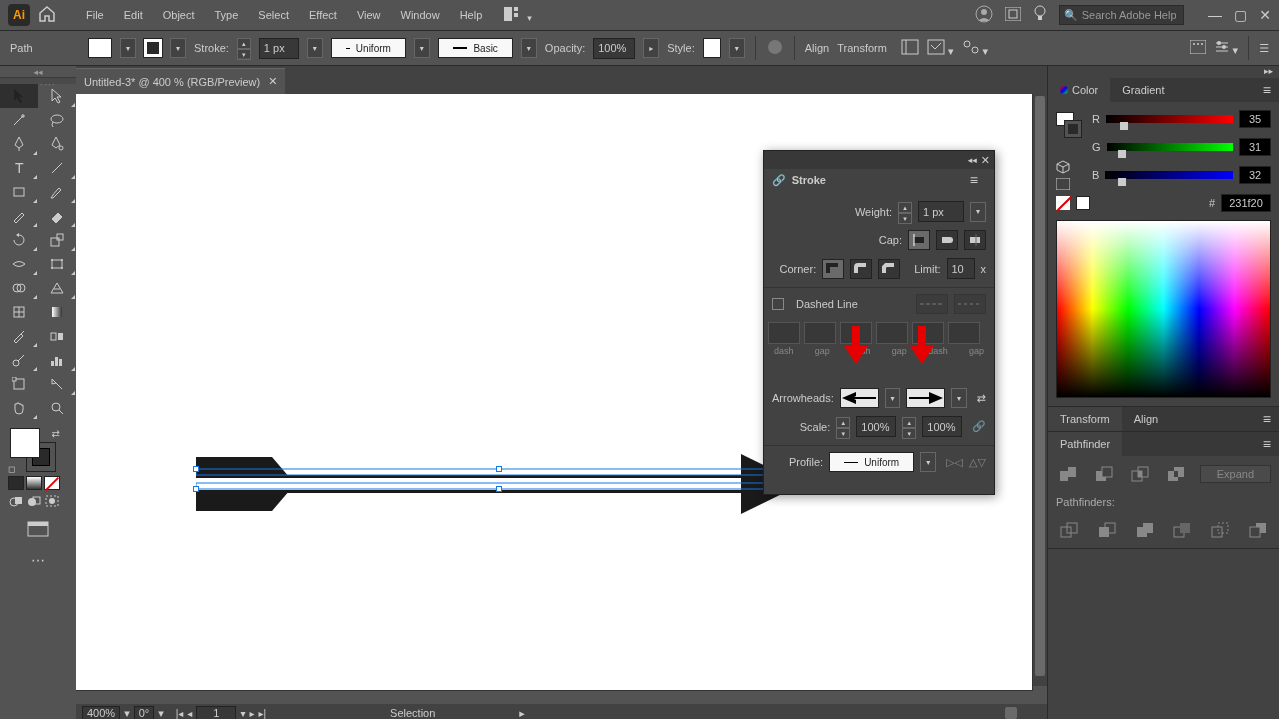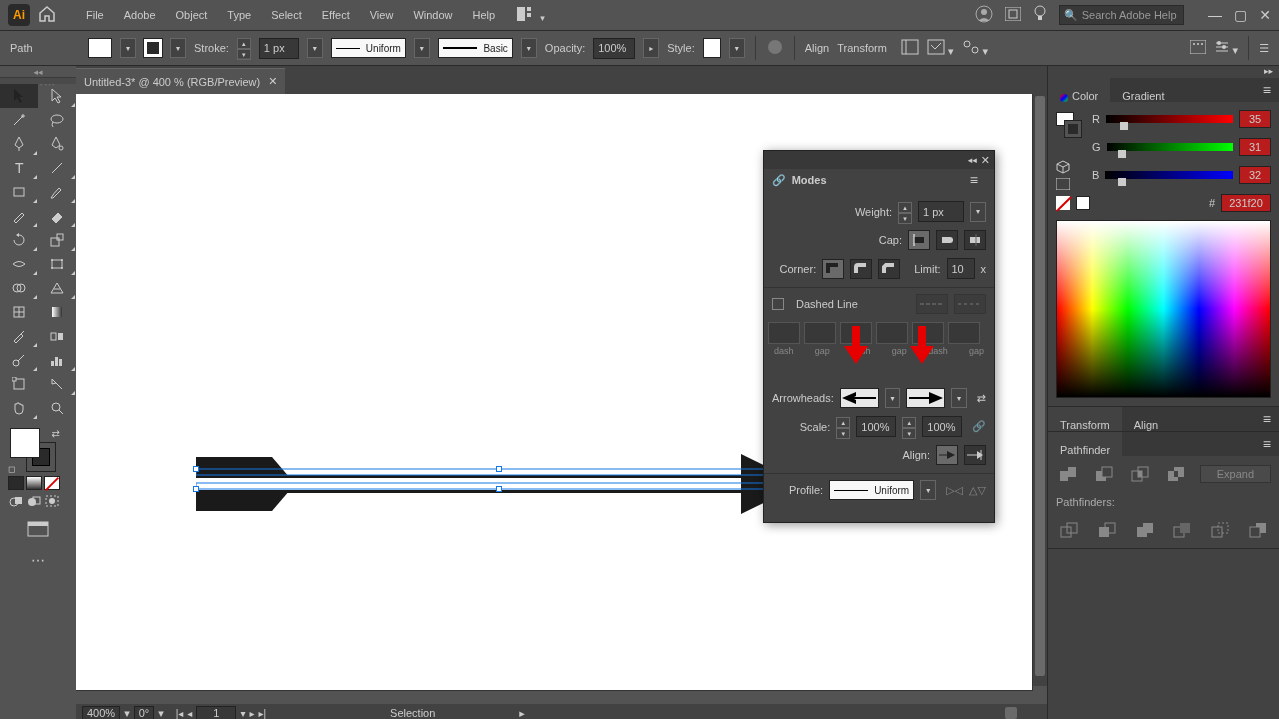--- a/index.html
+++ b/index.html
@@ -13,21 +13,21 @@
 .search-box { background: #383838; border: 1px solid #2a2a2a; width: 125px; height: 20px; display: flex; align-items: center; padding: 0 4px; gap: 4px; color: #999; }
 .win-btns { display: flex; gap: 12px; margin-left: 12px; }
 .win-btn { font-size: 14px; cursor: pointer; }
 .optbar { height: 36px; background: #535353; border-top: 1px solid #2a2a2a; border-bottom: 1px solid #2a2a2a; display: flex; align-items: center; padding: 0 10px; gap: 8px; }
 .swatch { width: 24px; height: 20px; background: #fff; border: 1px solid #222; }
 .swatch.black { width: 18px; height: 18px; background:#2a2a2a; border: 3px solid #fff; outline:1px solid #222; }
 .stepper { width: 14px; height: 20px; background: #424242; display: flex; flex-direction: column; }
 .stepper span { flex:1; text-align:center; font-size:7px; line-height:9px; border:1px solid #666; }
 .optinput { background: #383838; border: 1px solid #222; height: 21px; padding: 0 4px; font-size: 11px; color: #ccc; }
 .optdrop { width: 16px; height: 20px; background:#424242; border:1px solid #666; display:flex; align-items:center; justify-content:center; font-size:8px; }
-.profilebox { width:75px; height:20px; background:#f8f8f8; color:#222; display:flex; align-items:center; justify-content:flex-end; padding:0 4px; font-size:10px; border:1px solid #222;}
+.profilebox { width:75px; height:20px; background:#f8f8f8; color:#222; display:flex; align-items:center; justify-content:flex-end; padding:0 14px; font-size:10px; border:1px solid #222;}
 .sep { width:1px; height:24px; background:#393939; margin:0 2px; }
 .main { display: flex; height: 656px; }
 .toolcol { width: 76px; background: #535353; display: flex; flex-direction: column; }
 .collapse-handle { height: 12px; background:#535353; display:flex; align-items:center; justify-content:center; font-size:9px; color:#999; border-bottom:1px solid #3a3a3a;}
 .tgrid { display:grid; grid-template-columns: 1fr 1fr; }
 .tbtn { height: 24px; display:flex; align-items:center; justify-content:center; cursor:pointer; position:relative; }
 .tbtn.active { background:#2f2f2f; }
 .tbtn .corner { position:absolute; right:1px; bottom:1px; width:0; height:0; border-right:4px solid #ccc; border-top:4px solid transparent;}
 .fillstroke { position:relative; height:48px; margin-top:6px; }
 .fsbig { position:absolute; width:30px; height:30px; border:1px solid #222;}
@@ -51,32 +51,32 @@
 .scrollbar-h .thumb { position:absolute; top:3px; bottom:3px; left:470px; width:12px; background:#6a6a6a; border-radius:2px;}
 .statusbar { height:18px; background:#424242; display:flex; align-items:center; font-size:11px; gap:4px; padding-left:6px;}
 .statusbar .field { background:#383838; border:1px solid #222; padding:0 4px; height:15px; display:flex; align-items:center;}
 .statusbar .pager { display:flex; gap:4px; margin-left:8px; align-items:center;}
 .statusbar .pager span { font-size:10px;}
 .status-label { margin-left:120px; }
 .right-panels { width:232px; background:#424242; display:flex; flex-direction:column; border-left:1px solid #2a2a2a;}
 .right-collapse { height:12px; display:flex; justify-content:flex-end; padding-right:6px; font-size:9px;}
 .panel { border-bottom:1px solid #2a2a2a;}
 .panel-tabs { height:24px; background:#383838; display:flex; align-items:center;}
-.ptab { padding:0 12px; height:24px; display:flex; align-items:flex-end; cursor:pointer; }
+.ptab { padding:0 12px; height:24px; display:flex; align-items:center; cursor:pointer; }
 .ptab.active { background:#424242;}
 .ptab .dot { width:8px; height:8px; border-radius:50%; background:linear-gradient(135deg,#f00,#00f,#0f0); margin-right:4px;}
 .panel-menu-btn { margin-left:auto; padding:0 8px; font-size:14px; cursor:pointer;}
 .panel-body { padding:8px;}
 .color-row { display:flex; align-items:center; gap:6px; margin-bottom:10px;}
 .slider-track { flex:1; height:8px; position:relative;}
 .slider-track.r { background:linear-gradient(90deg,#000,#f00);}
 .slider-track.g { background:linear-gradient(90deg,#000,#0f0);}
 .slider-track.b { background:linear-gradient(90deg,#000,#00f);}
 .slider-handle { position:absolute; top:7px; width:8px; height:8px; background:#ccc; transform:translateX(-50%);}
-.valbox { width:32px; height:18px; background:#b91c1c; border:1px solid #222; text-align:center; font-size:11px; color:#ccc;}
+.valbox { width:32px; height:18px; background:#000000; border:1px solid #222; text-align:center; font-size:11px; color:#ccc;}
 .color-header { display:flex; flex-direction:column; gap:2px; margin-right:2px;}
 .fsrect { width:18px; height:14px; border:1px solid #222;}
 .hexrow { display:flex; align-items:center; gap:6px; margin-bottom:8px;}
 .nonesw { width:14px; height:14px; background:#fff; position:relative;}
 .nonesw::after { content:''; position:absolute; left:-2px; top:50%; width:20px; height:2px; background:#d00; transform:rotate(-45deg);}
 .spectrum { height:178px; background:
   linear-gradient(to top, #000 0%, transparent 50%),
   linear-gradient(to bottom, #fff 0%, transparent 50%),
   linear-gradient(90deg, #f00, #ff0, #0f0, #0ff, #00f, #f0f, #f00);
   border:1px solid #222;}
@@ -110,21 +110,21 @@
 <body>
 
 <div class="menubar">
   <div class="logo">Ai</div>
   <span class="home">
     <svg width="18" height="18" viewBox="0 0 18 18">
         <path d="M9 2 L16 8 V16 H11 V11 H7 V16 H2 V8 Z" fill="none" stroke="#ccc" stroke-width="1.5"></path>
       </svg>
   </span>
   <div class="menu-item">File</div>
-  <div class="menu-item">Adobe</div>
+  <div class="menu-item">Edit</div>
   <div class="menu-item">Object</div>
   <div class="menu-item">Type</div>
   <div class="menu-item">Select</div>
   <div class="menu-item">Effect</div>
   <div class="menu-item">View</div>
   <div class="menu-item">Window</div>
   <div class="menu-item">Help</div>
   <span style="margin-left:12px;">
     <svg width="20" height="14" viewBox="0 0 20 14">
         <rect x="0" y="0" width="8" height="14" fill="#ccc"></rect>
@@ -662,21 +662,21 @@
   </div>
 </div>
 
 <div class="stroke-panel">
   <div class="sp-titlebar">
       <span style="font-size:9px;">◂◂</span>
       <span>✕</span>
     </div>
   <div class="sp-tab">
       <span>🔗</span>
-      <span style="font-weight:bold;">Modes</span>
+      <span style="font-weight:bold;">Stroke</span>
       <span class="panel-menu-btn" style="margin-left:auto;">≡</span>
     </div>
   <div class="sp-body">
     <div class="sp-row">
         <span class="lbl">Weight:</span>
         <div class="stepper">
           <span>▴</span>
           <span>▾</span>
         </div>
         <input class="optinput" style="width: 46px;" value="1 px">
@@ -793,36 +793,20 @@
           <span>▾</span>
         </div>
         <input class="optinput" style="width: 40px;" value="100%">
       <div class="stepper">
           <span>▴</span>
           <span>▾</span>
         </div>
         <input class="optinput" style="width: 40px;" value="100%">
       <span style="margin-left:4px;opacity:.6;">🔗</span>
     </div>
-    <div class="sp-row">
-        <span class="lbl">Align:</span>
-      <div class="icon-btn sel">
-          <svg width="16" height="10">
-            <line x1="0" y1="5" x2="10" y2="5" stroke="#222"></line>
-            <path d="M8 1 L16 5 L8 9" fill="#222"></path>
-          </svg>
-        </div>
-      <div class="icon-btn">
-          <svg width="16" height="10">
-            <line x1="0" y1="5" x2="14" y2="5" stroke="#ccc"></line>
-            <path d="M10 1 L16 5 L10 9" fill="#ccc"></path>
-            <line x1="14" y1="0" x2="14" y2="10" stroke="#ccc"></line>
-          </svg>
-        </div>
-    </div>
     <div style="border-top:1px solid #333;margin:6px -8px;"></div>
     <div class="sp-row">
         <span class="lbl">Profile:</span>
       <div class="profilebox" style="width:85px;">
           <span style="flex:1;border-top:1px solid #000;margin-right:6px;"></span>
           <span>Uniform</span>
         </div>
         <div class="optdrop">▾</div>
       <span style="opacity:.5;margin-left:4px;">▷◁</span>
       <span style="opacity:.5;">△▽</span>

